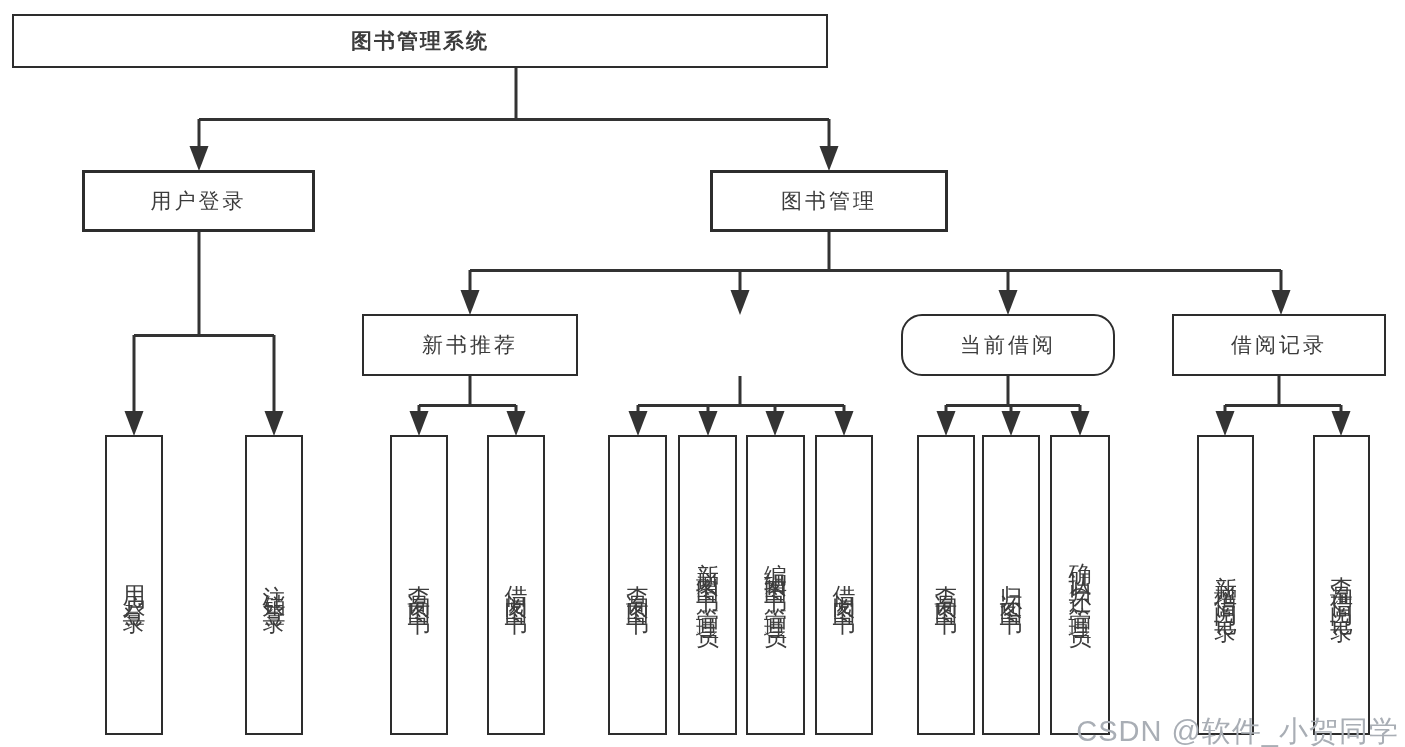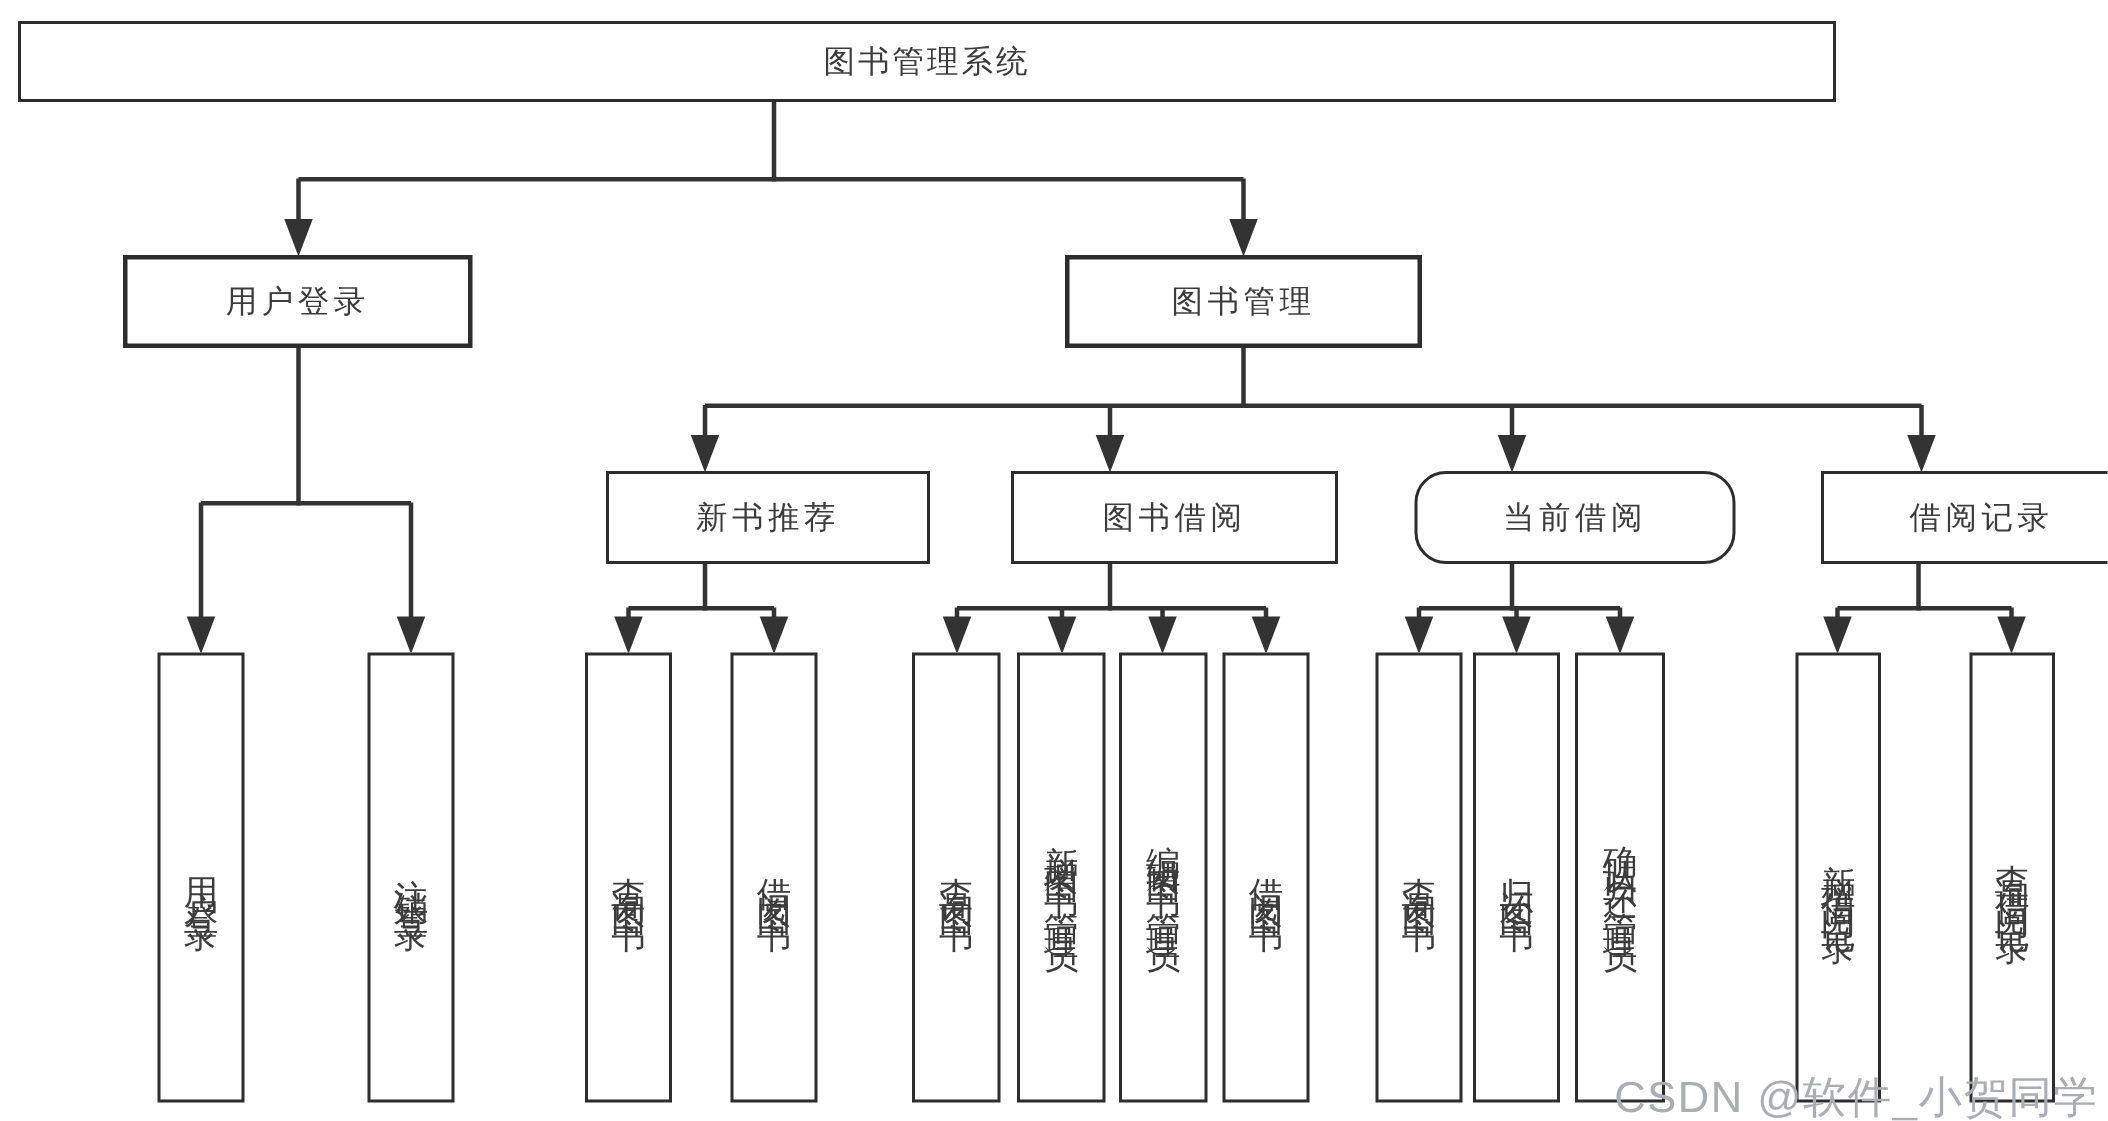--- a/index.html
+++ b/index.html
@@ -39,21 +39,20 @@
     letter-spacing: 3px;
     white-space: nowrap;
   }
   .root-node {
     border-width: 2px;
     font-size: 21px;
     letter-spacing: 2px;
   }
   .l3-node {
     border-width: 2px;
-    margin-left: 42px;
   }
   .leaf {
     border-width: 2px;
   }
   .leaf .vtext {
     writing-mode: vertical-rl;
     text-orientation: mixed;
     font-size: 23px;
     letter-spacing: 9px;
     line-height: 1;
@@ -134,37 +133,34 @@
         <polygon points="765.5,411 784.5,411 775,436"></polygon>
         <polygon points="834.5,411 853.5,411 844,436"></polygon>
         <polygon points="936.5,411 955.5,411 946,436"></polygon>
         <polygon points="1001.5,411 1020.5,411 1011,436"></polygon>
         <polygon points="1070.5,411 1089.5,411 1080,436"></polygon>
         <polygon points="1215.5,411 1234.5,411 1225,436"></polygon>
         <polygon points="1331.5,411 1350.5,411 1341,436"></polygon>
       </g>
   </svg>
 
-  <div class="node h-node root-node" style="left:12px; top:14px; width:1212px; height:54px;">
+  <div class="node h-node root-node" style="left:12px; top:14px; width:816px; height:54px;font-weight:bold;">
     <span>图书管理系统</span>
   </div>
 
   <div class="node h-node" style="left:82px; top:170px; width:233px; height:62px;">
     <span>用户登录</span>
   </div>
   <div class="node h-node" style="left:710px; top:170px; width:238px; height:62px;">
     <span>图书管理</span>
   </div>
 
   <div class="node h-node l3-node" style="left:362px; top:314px; width:216px; height:62px;">
     <span>新书推荐</span>
   </div>
-  <div class="node h-node l3-node" style="left:632px; top:314px; width:218px; height:62px;">
-    <span>图书借阅</span>
-  </div>
   <div class="node h-node l3-node" style="left:901px; top:314px; width:214px; height:62px;border-radius:21px;">
     <span>当前借阅</span>
   </div>
   <div class="node h-node l3-node" style="left:1172px; top:314px; width:214px; height:62px;">
     <span>借阅记录</span>
   </div>
 
   <div class="node leaf" style="left:105px; top:435px; width:58px; height:300px;">
     <span class="vtext">用户登录</span>
   </div>

